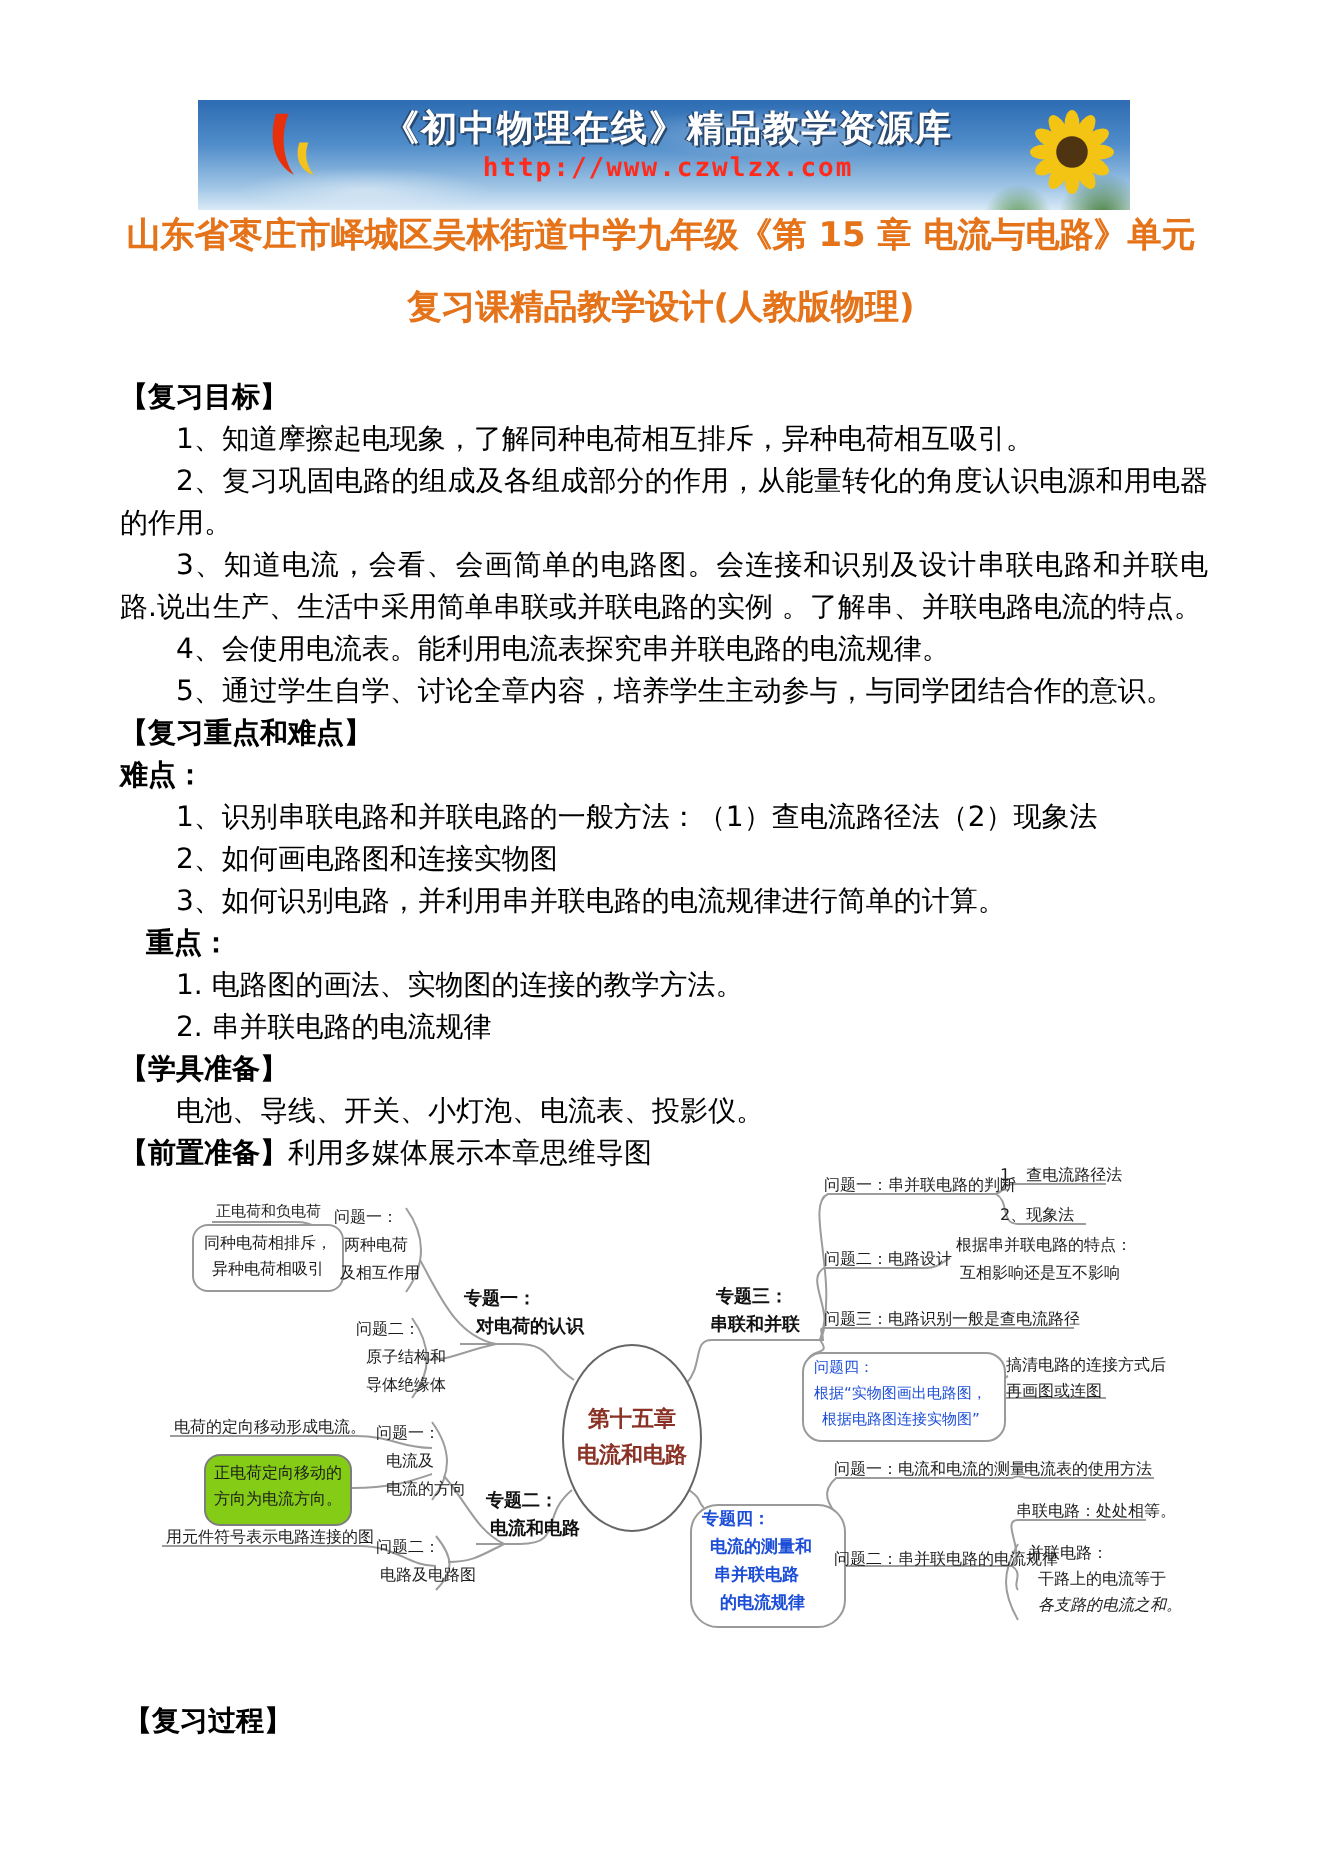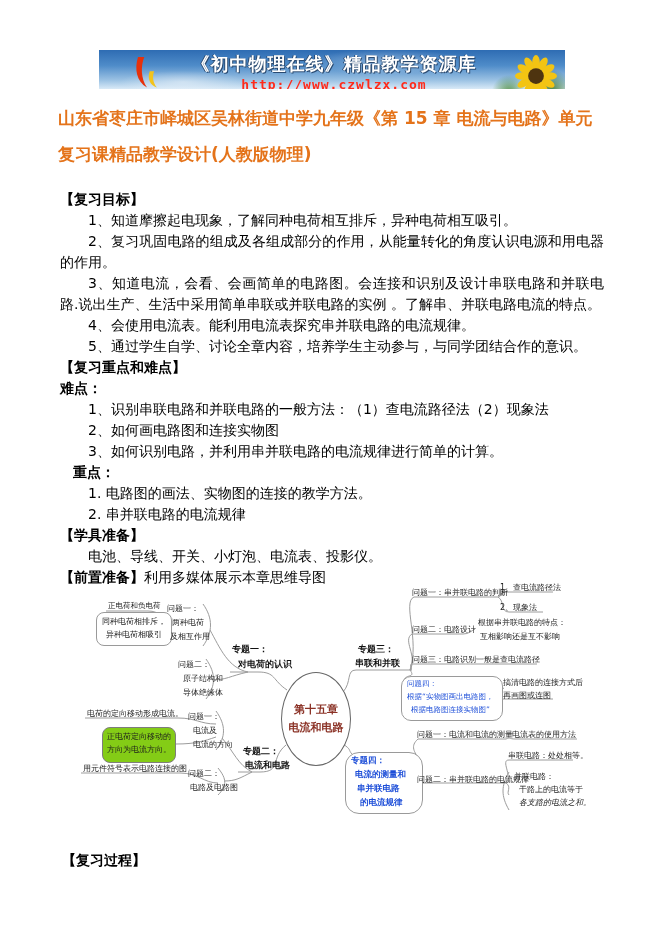--- a/index.html
+++ b/index.html
@@ -1,36 +1,36 @@
 <!DOCTYPE html>
 <html><head>
 <meta charset="utf-8">
 <style>
   html,body{margin:0;padding:0;background:#fff;}
   #page{position:relative;width:661px;height:935px;background:#fff;overflow:hidden;
         font-family:"DejaVu Sans","Liberation Sans",sans-serif;}
 
   
-  .banner{position:absolute;left:99px;top:50px;width:466px;height:39px;overflow:hidden;
+  .banner{position:absolute;left:99px;top:50px;width:466px;height:55px;overflow:hidden;
     background:
       radial-gradient(ellipse 90px 16px at 18% 82%, rgba(255,255,255,.45), transparent 70%),
       radial-gradient(ellipse 110px 18px at 62% 30%, rgba(255,255,255,.35), transparent 70%),
       radial-gradient(circle 30px at 97% 105%, rgba(46,110,30,.85), transparent 72%),
       radial-gradient(circle 24px at 88% 108%, rgba(60,130,40,.8), transparent 72%),
       linear-gradient(180deg,#2e6cb3 0%,#4f8cc9 40%,#9dc3e4 78%,#d9eaf7 100%);}
   .banner-logo{position:absolute;left:30px;top:4px;width:36px;height:40px;}
   .banner-text{position:absolute;left:70px;top:2px;width:330px;text-align:center;}
   .banner-title{color:#fff;font-weight:bold;font-size:18px;letter-spacing:1px;
       text-shadow:1px 1px 0 #2a4a70, -1px 0 0 #2a4a70;white-space:nowrap;}
   .banner-url{color:#ff2a1a;font-weight:bold;font-size:13px;letter-spacing:1px;
       font-family:"DejaVu Sans Mono","Liberation Mono",monospace;margin-top:1px;}
   .banner-flower{position:absolute;right:8px;top:5px;width:42px;height:42px;}
 
   
-  .doc-title{position:absolute;left:58px;top:100px;width:545px;
+  .doc-title{position:absolute;left:58px;top:100px;width:545px;text-align:center;
       color:#e4731a;font-weight:bold;font-size:17px;line-height:36px;}
 
   
   .body-text{position:absolute;left:60px;top:189px;width:544px;font-size:14px;
       line-height:21px;color:#000;text-align:justify;}
   .body-text p{margin:0;}
   .hd{font-weight:bold;}
   .ind{text-indent:2em;}
   .keylbl{padding-left:13px;font-weight:bold;}
   .inline-hd{font-weight:bold;}

